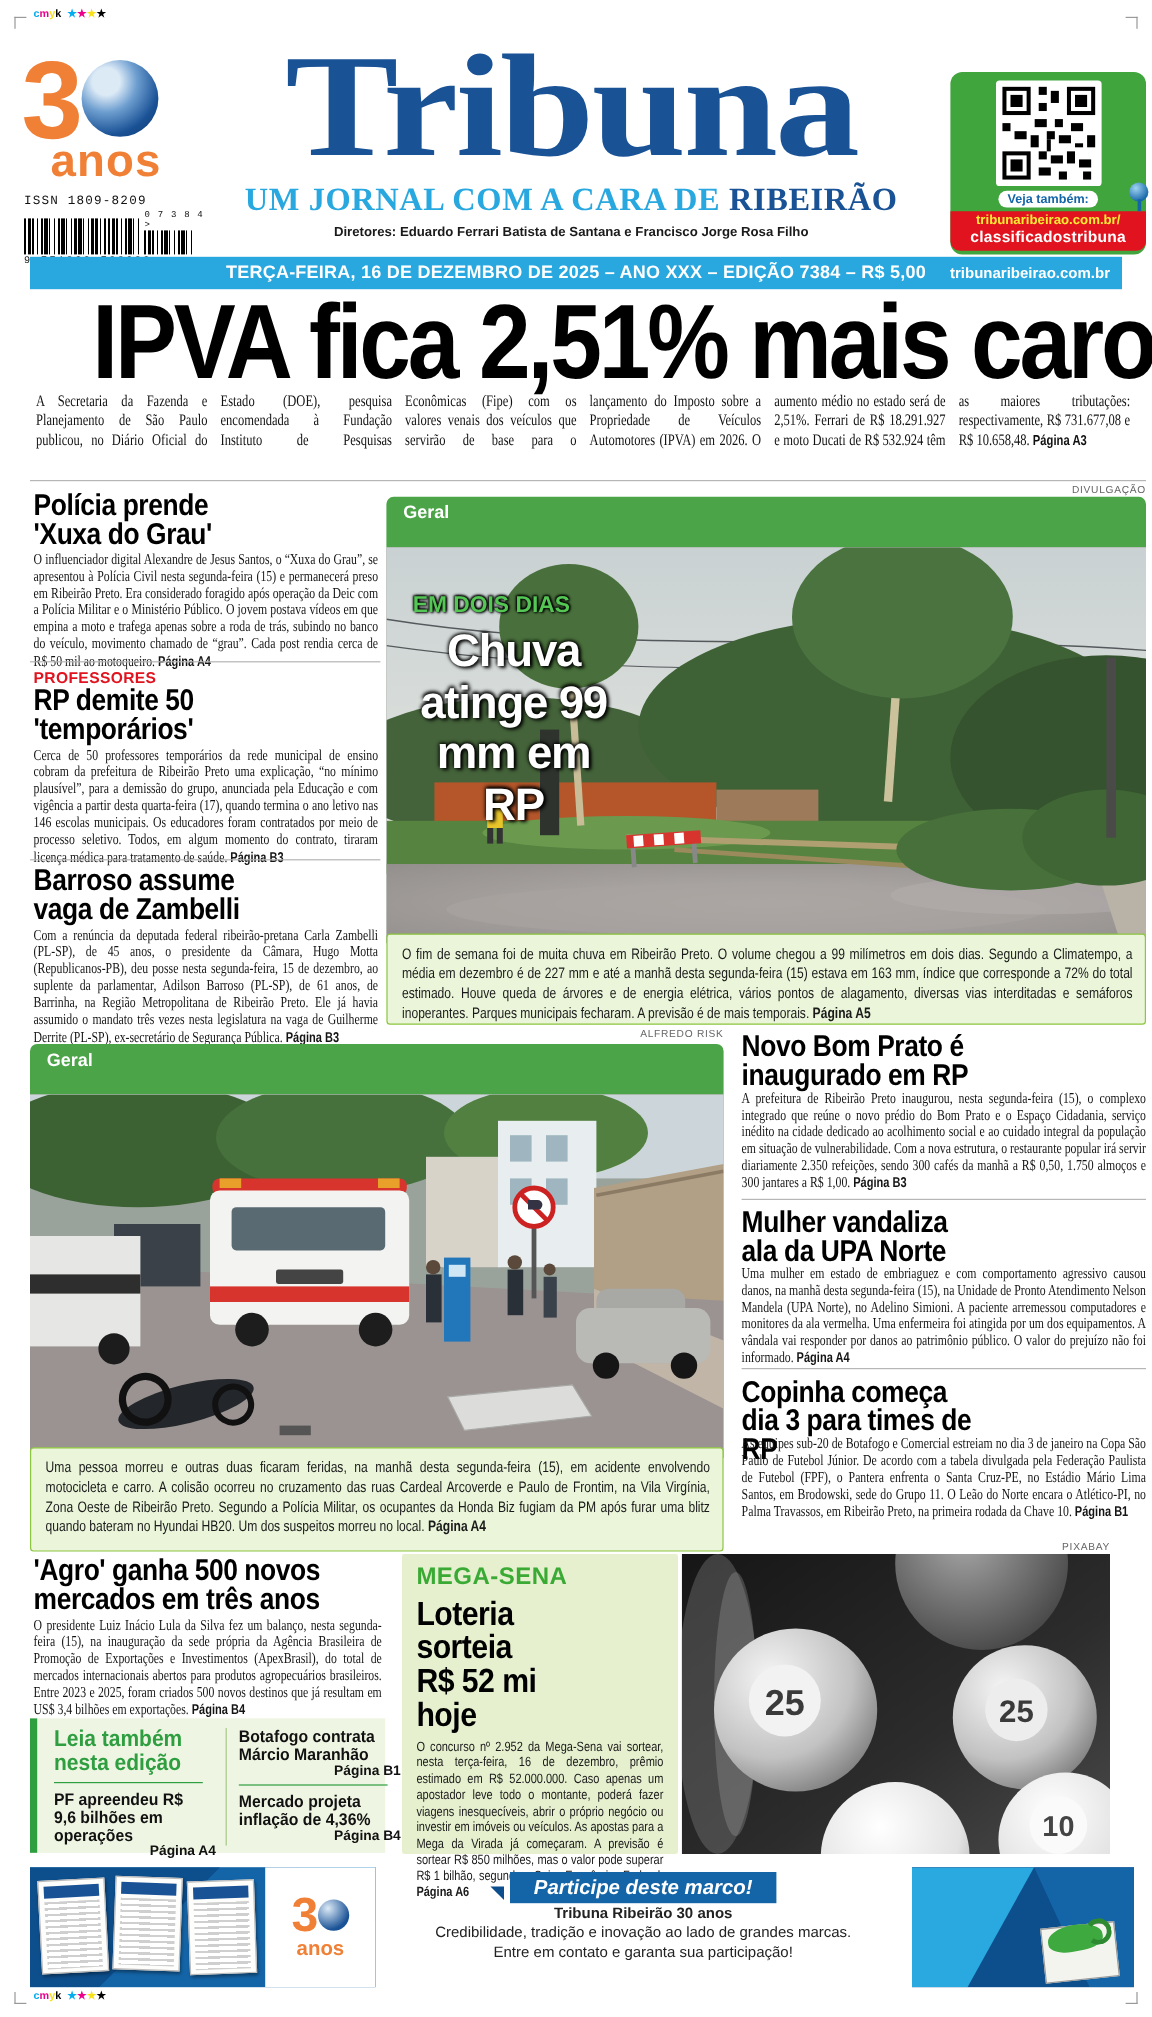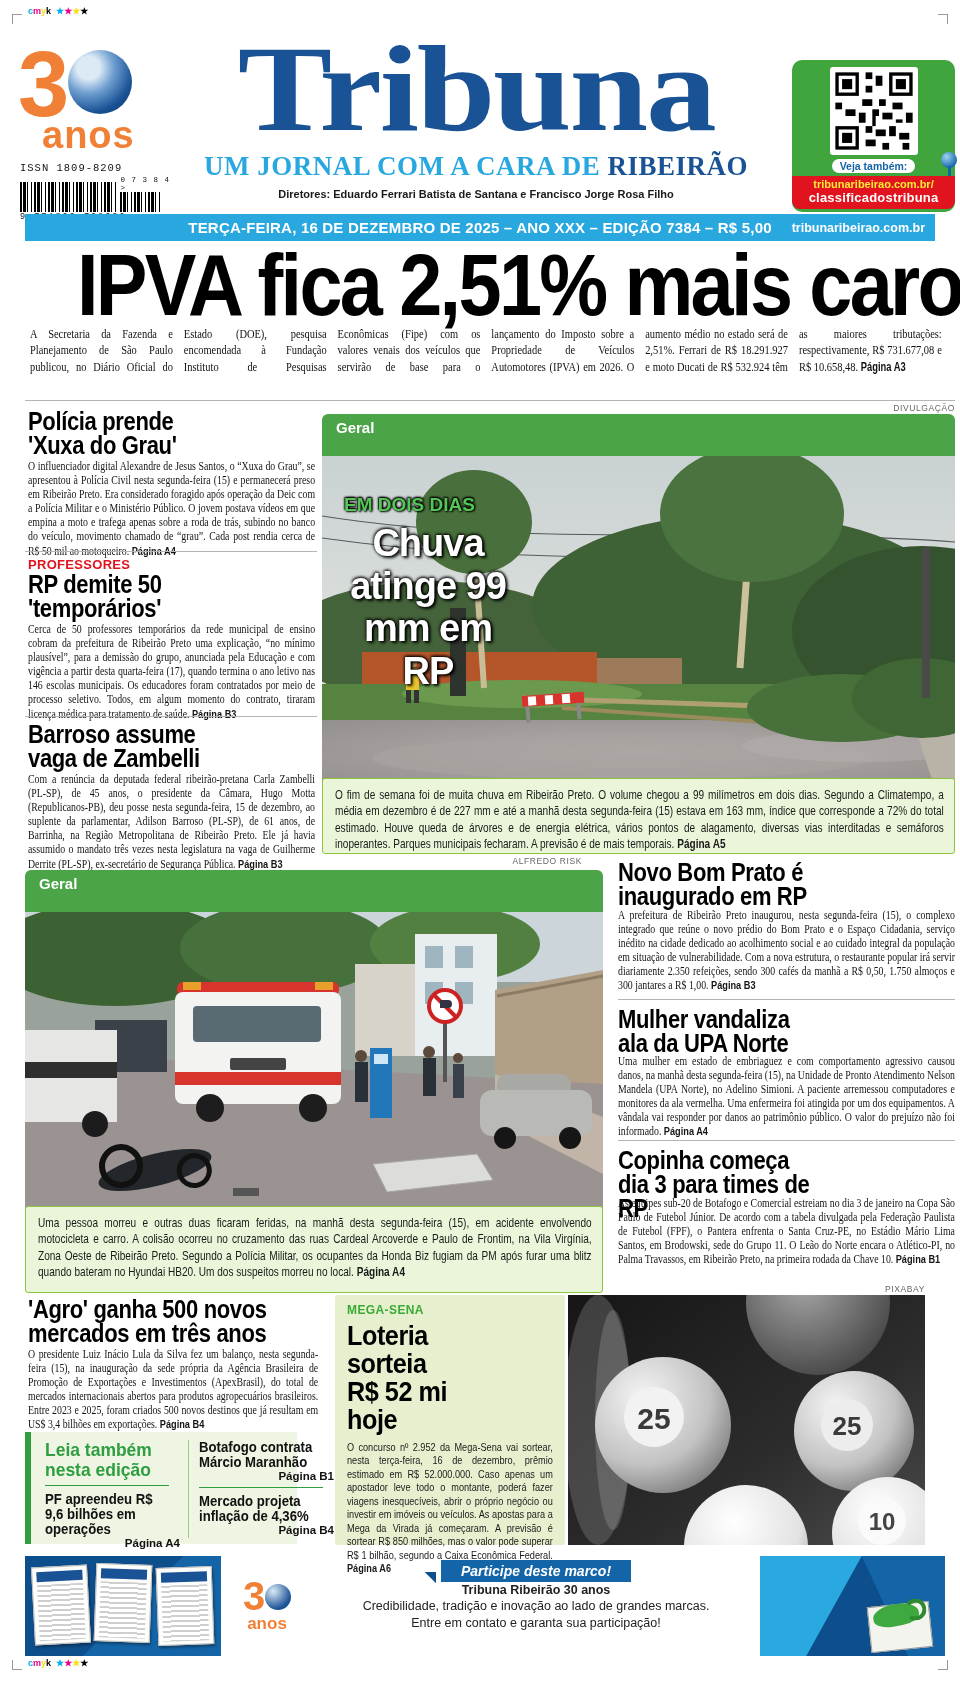--- a/index.html
+++ b/index.html
@@ -77,21 +77,21 @@
   .readbox .col { flex:1; padding:0 8px 0 2px; }
   .readbox .col + .col { border-left:1px solid #a6c98a; padding-left:10px; }
   .read-title { color:#2e9e41; font-weight:bold; font-size:19px; line-height:1.05;
                 transform:scaleX(.92); transform-origin:left top; }
   .read-item { font-weight:bold; font-size:14px; line-height:1.08; color:#111;
                transform:scaleX(.94); transform-origin:left top; }
   .read-pg { font-weight:bold; font-size:11.5px; text-align:right; color:#111; }
   .read-div { height:1px; background:#2e9e41; margin:5px 0 6px; width:92%; }
 
   .megabox { background:#e6f0cf; border-radius:2px; padding:8px 12px; }
-  .mega-kicker { color:#3aaa35; font-weight:bold; font-size:12px; letter-spacing:.4px; }
+  .mega-kicker { color:#3aaa35; font-weight:bold; font-size:20px; letter-spacing:.4px; }
   .megatitle { font-weight:bold; font-size:28px; line-height:1.0; letter-spacing:-.5px;
                transform:scaleX(.9); transform-origin:left top; color:#000; }
   .megabody { font-size:11.2px; line-height:1.2; text-align:justify; color:#1a1a1a;
               transform:scaleX(.82); transform-origin:left top; }
   .megabody .pg { font-weight:bold; }
 
   
   .foot-left { background:#1465a8; overflow:hidden; }
   .foot-left .tri1 { position:absolute; inset:0; background:#0d4e8c; clip-path:polygon(0 0,55% 0,20% 100%,0 100%); }
   .foot-left .tri2 { position:absolute; inset:0; background:#2aa9e0; clip-path:polygon(78% 0,100% 0,100% 45%); }
@@ -101,21 +101,21 @@
   .thumb .th-lines { height:56px; margin:0 4px;
         background:repeating-linear-gradient(#cfcfcf 0 2px, #fff 2px 5px); }
   .foot-logo { position:absolute; right:0; top:0; width:92px; height:100%; background:#fff;
                display:flex; flex-direction:column; align-items:center; justify-content:center; }
   .foot-logo .n3 { color:#f08036; font-weight:bold; font-size:40px; line-height:.9; }
   .foot-logo .gl { width:26px; height:26px; border-radius:50%;
         background:radial-gradient(circle at 32% 28%, #dceaf6, #1a5296 70%); display:inline-block; }
   .foot-logo .an { color:#f08036; font-weight:bold; font-size:17px; }
   .foot-center { text-align:center; }
   .participe { display:inline-block; background:#1465a8; color:#fff; font-weight:bold; font-style:italic;
-               font-size:14px; padding:3px 20px; position:relative; }
+               font-size:17px; padding:3px 20px; position:relative; }
   .participe::before { content:""; position:absolute; left:-13px; top:4px; border:8px solid transparent;
                        border-left-color:#0d4e8c; transform:rotate(-45deg); }
   .foot-line { font-size:12.5px; color:#222; line-height:1.3; }
   .foot-line.b { font-weight:bold; }
   .foot-right { background:#0d4e8c; overflow:hidden; }
   .foot-right .t1 { position:absolute; inset:0; background:#2aa9e0; clip-path:polygon(0 0,55% 0,25% 100%,0 100%); }
   .foot-right .t2 { position:absolute; inset:0; background:#1465a8; clip-path:polygon(55% 0,100% 0,100% 100%,80% 100%); }
   .foot-right .news { position:absolute; right:14px; bottom:6px; width:62px; height:46px; background:#f4f4ef;
                       border:1px solid #999; transform:rotate(-6deg); }
   .foot-right .cham { position:absolute; right:26px; bottom:30px; width:46px; height:22px; background:#3da93f;
@@ -286,21 +286,21 @@
     <div class="overlay-kicker" style="left:22px;top:38px;">EM DOIS DIAS</div>
     <div class="overlay-head" style="left:20px;top:66px;width:172px;font-size:38px;">Chuva atinge 99 mm em RP</div>
   </div>
 </div>
 <div class="abs capbox" style="left:322px;top:778px;width:633px;height:76px;">
   <div class="captext" style="width:761px;">
     <span>O fim de semana foi de muita chuva em Ribeirão Preto. O volume chegou a 99 milímetros em dois dias. Segundo a Climatempo, a média em dezembro é de 227 mm e até a manhã desta segunda-feira (15) estava em 163 mm, índice que corresponde a 72% do total estimado. Houve queda de árvores e de energia elétrica, vários pontos de alagamento, diversas vias interditadas e semáforos inoperantes. Parques municipais fecharam. A previsão é de mais temporais. </span><span class="pg">Página A5</span>
   </div>
 </div>
 
-<div class="abs credit" style="left:382px;top:856px;width:200px;">ALFREDO RISK</div>
+<div class="abs credit" style="left:403px;top:856px;width:200px;">ALFREDO RISK</div>
 <div class="abs" style="left:25px;top:870px;width:578px;height:330px;">
   <div class="phototab">Geral</div>
   <div class="photoarea" style="height:303px;">
     <svg width="578" height="303" viewBox="0 0 578 303" preserveAspectRatio="none">
       <rect width="578" height="70" fill="#ccd6da"></rect>
       <ellipse cx="90" cy="42" rx="125" ry="52" fill="#3c6233"></ellipse>
       <ellipse cx="260" cy="36" rx="105" ry="46" fill="#47713c"></ellipse>
       <ellipse cx="430" cy="32" rx="85" ry="38" fill="#518040"></ellipse>
       <rect x="330" y="52" width="62" height="92" fill="#d8d3c8"></rect>
       <rect x="390" y="22" width="82" height="122" fill="#e8eef0"></rect>
@@ -380,21 +380,21 @@
   <span>As equipes sub-20 de Botafogo e Comercial estreiam no dia 3 de janeiro na Copa São Paulo de Futebol Júnior. De acordo com a tabela divulgada pela Federação Paulista de Futebol (FPF), o Pantera enfrenta o Santa Cruz-PE, no Estádio Mário Lima Santos, em Brodowski, sede do Grupo 11. O Leão do Norte encara o Atlético-PI, no Palma Travassos, em Ribeirão Preto, na primeira rodada da Chave 10. </span><span class="pg">Página B1</span>
 </div>
 
 <div class="abs credit" style="left:785px;top:1284px;width:140px;">PIXABAY</div>
 
 <div class="abs arttitle" style="left:28px;top:1297px;width:275px;">'Agro' ganha 500 novos mercados em três anos</div>
 <div class="abs serifbody" style="left:28px;top:1347px;width:372px;">
   <span>O presidente Luiz Inácio Lula da Silva fez um balanço, nesta segunda-feira (15), na inauguração da sede própria da Agência Brasileira de Promoção de Exportações e Investimentos (ApexBrasil), do total de mercados internacionais abertos para produtos agropecuários brasileiros. Entre 2023 e 2025, foram criados 500 novos destinos que já resultam em US$ 3,4 bilhões em exportações. </span><span class="pg">Página B4</span>
 </div>
 
-<div class="abs readbox" style="left:25px;top:1432px;width:272px;height:112px;">
+<div class="abs readbox" style="left:25px;top:1432px;width:296px;height:112px;">
   <div class="col">
     <div class="read-title" style="width:128px;">Leia também nesta edição</div>
     <div class="read-div"></div>
     <div class="read-item" style="width:135px;">PF apreendeu R$ 9,6 bilhões em operações</div>
     <div class="read-pg">Página A4</div>
   </div>
   <div class="col">
     <div class="read-item" style="width:135px;">Botafogo contrata Márcio Maranhão</div>
     <div class="read-pg">Página B1</div>
     <div class="read-div"></div>

